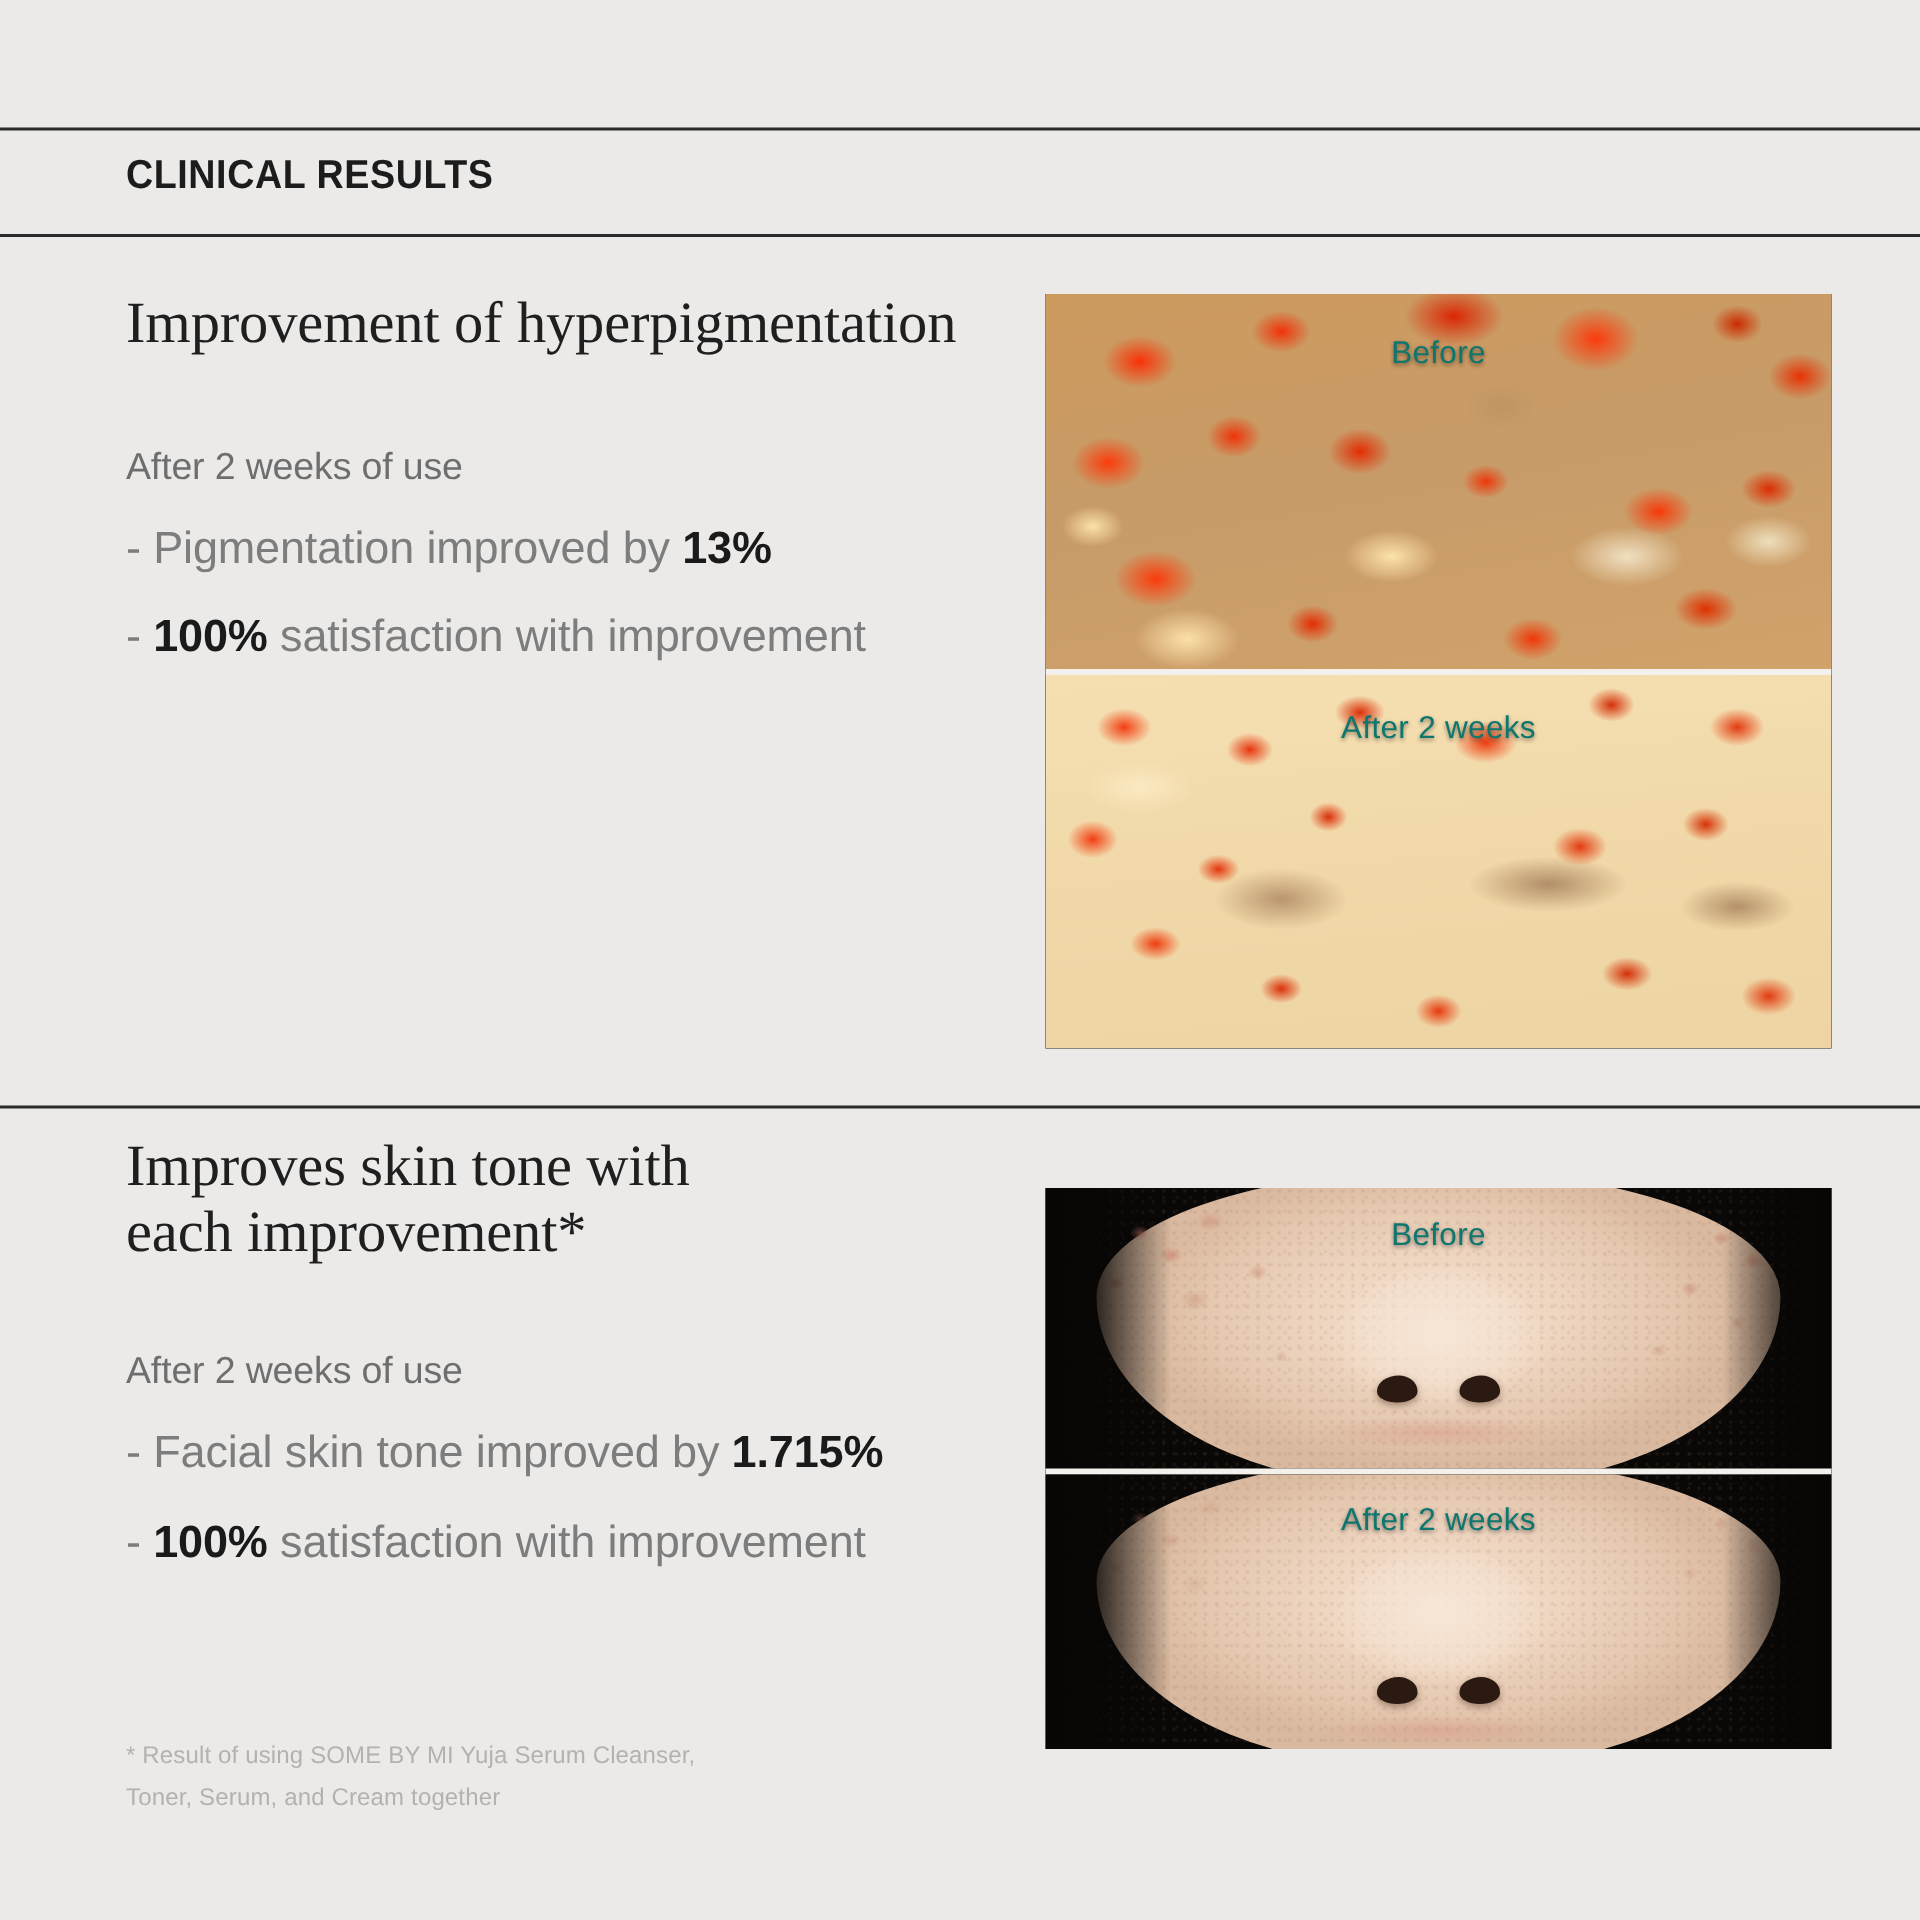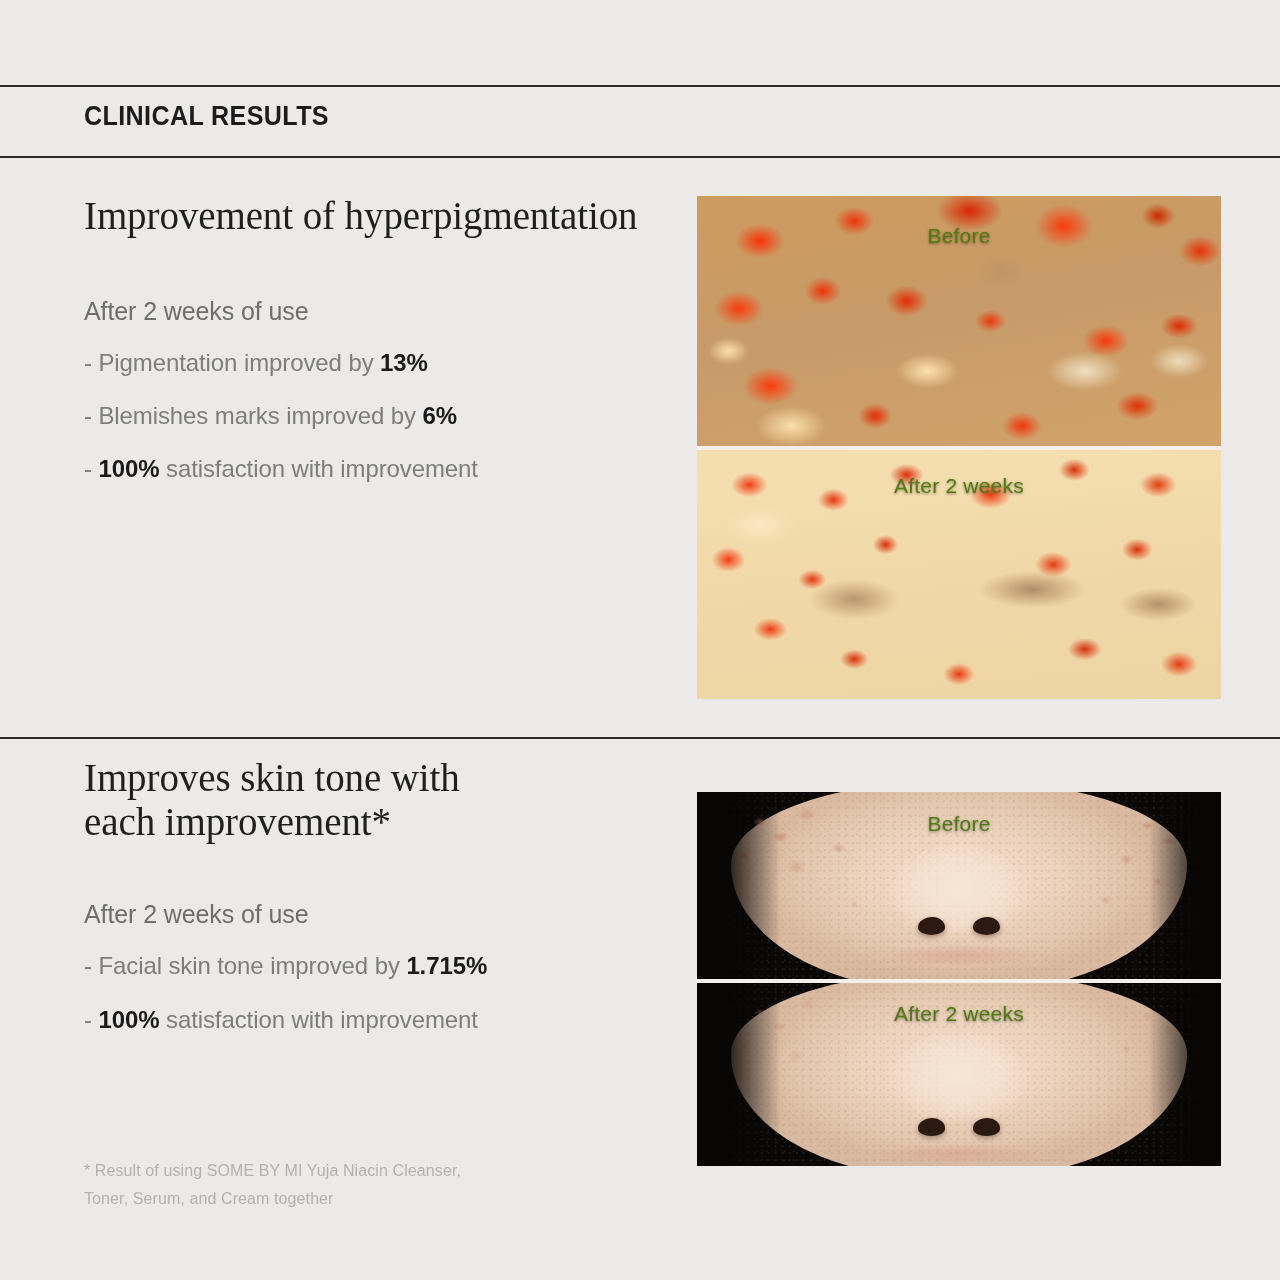--- a/index.html
+++ b/index.html
@@ -73,21 +73,21 @@
   }
   .block-1 .subhead { padding-top: 61px; }
   .block-2 .subhead { padding-top: 58px; }
 
   .bullets {
     list-style: none;
     margin: 0;
     padding: 0;
   }
   .bullets li {
-    font-size: 24px;
+    font-size: 30px;
     color: #7d7d7d;
     line-height: 1;
     letter-spacing: -0.1px;
     white-space: nowrap;
   }
   .block-1 .bullets li { padding-top: 29px; }
   .block-2 .bullets li { padding-top: 30px; }
   .bullets li:first-child { padding-top: 27px; }
 
   .bullets b {
@@ -124,21 +124,21 @@
   .panel-1 .half-before { height: 250px; }
   .panel-1 .half-after  { height: 249px; border-top: 4px solid #f4f1ec; }
   .panel-2 .half-before { height: 187px; }
   .panel-2 .half-after  { height: 183px; border-top: 4px solid #f4f1ec; }
 
   .photo-label {
     position: absolute;
     left: 0;
     width: 100%;
     text-align: center;
-    color: #4d7c0f;
+    color: #0f766e;
     font-size: 21px;
     letter-spacing: 0.2px;
     text-shadow: 0 1px 3px rgba(0,0,0,0.45);
     z-index: 5;
     pointer-events: none;
   }
   .panel-1 .half-before .photo-label { top: 28px; }
   .panel-1 .half-after  .photo-label { top: 24px; }
   .panel-2 .half-before .photo-label { top: 20px; }
   .panel-2 .half-after  .photo-label { top: 19px; }
@@ -314,21 +314,20 @@
   <div class="section-title">CLINICAL RESULTS</div>
   <div class="rule rule-mid"></div>
 
   <div class="block block-1">
     <h2 class="headline">
       <span>Improvement of hyperpigmentation</span><br>
     </h2>
     <p class="subhead">After 2 weeks of use</p>
     <ul class="bullets">
       <li><span>- Pigmentation improved by </span><b>13%</b><span></span></li>
-      <li><span>- Blemishes marks improved by </span><b>6%</b><span></span></li>
       <li><span>- </span><b>100%</b><span> satisfaction with improvement</span></li>
     </ul>
   </div>
 
   <div class="photo-panel panel-1">
     <div class="photo-half half-before">
       <div class="pig pig-before"></div>
       <div class="photo-label">Before</div>
     </div>
     <div class="photo-half half-after">
@@ -376,17 +375,17 @@
         <div class="nostril nostril-r"></div>
         <div class="lip-shadow"></div>
         <div class="face-shade-l"></div>
         <div class="face-shade-r"></div>
       </div>
       <div class="photo-label">After 2 weeks</div>
     </div>
   </div>
 
   <div class="footnote">
-    <div>* Result of using SOME BY MI Yuja Niacin Cleanser,</div>
+    <div>* Result of using SOME BY MI Yuja Serum Cleanser,</div>
     <div>Toner, Serum, and Cream together</div>
   </div>
 
 </div>
 
 </body></html>

